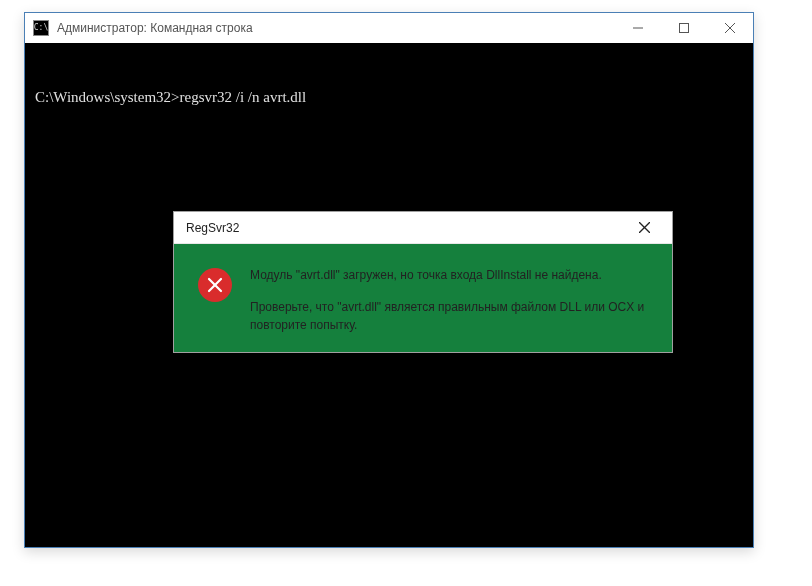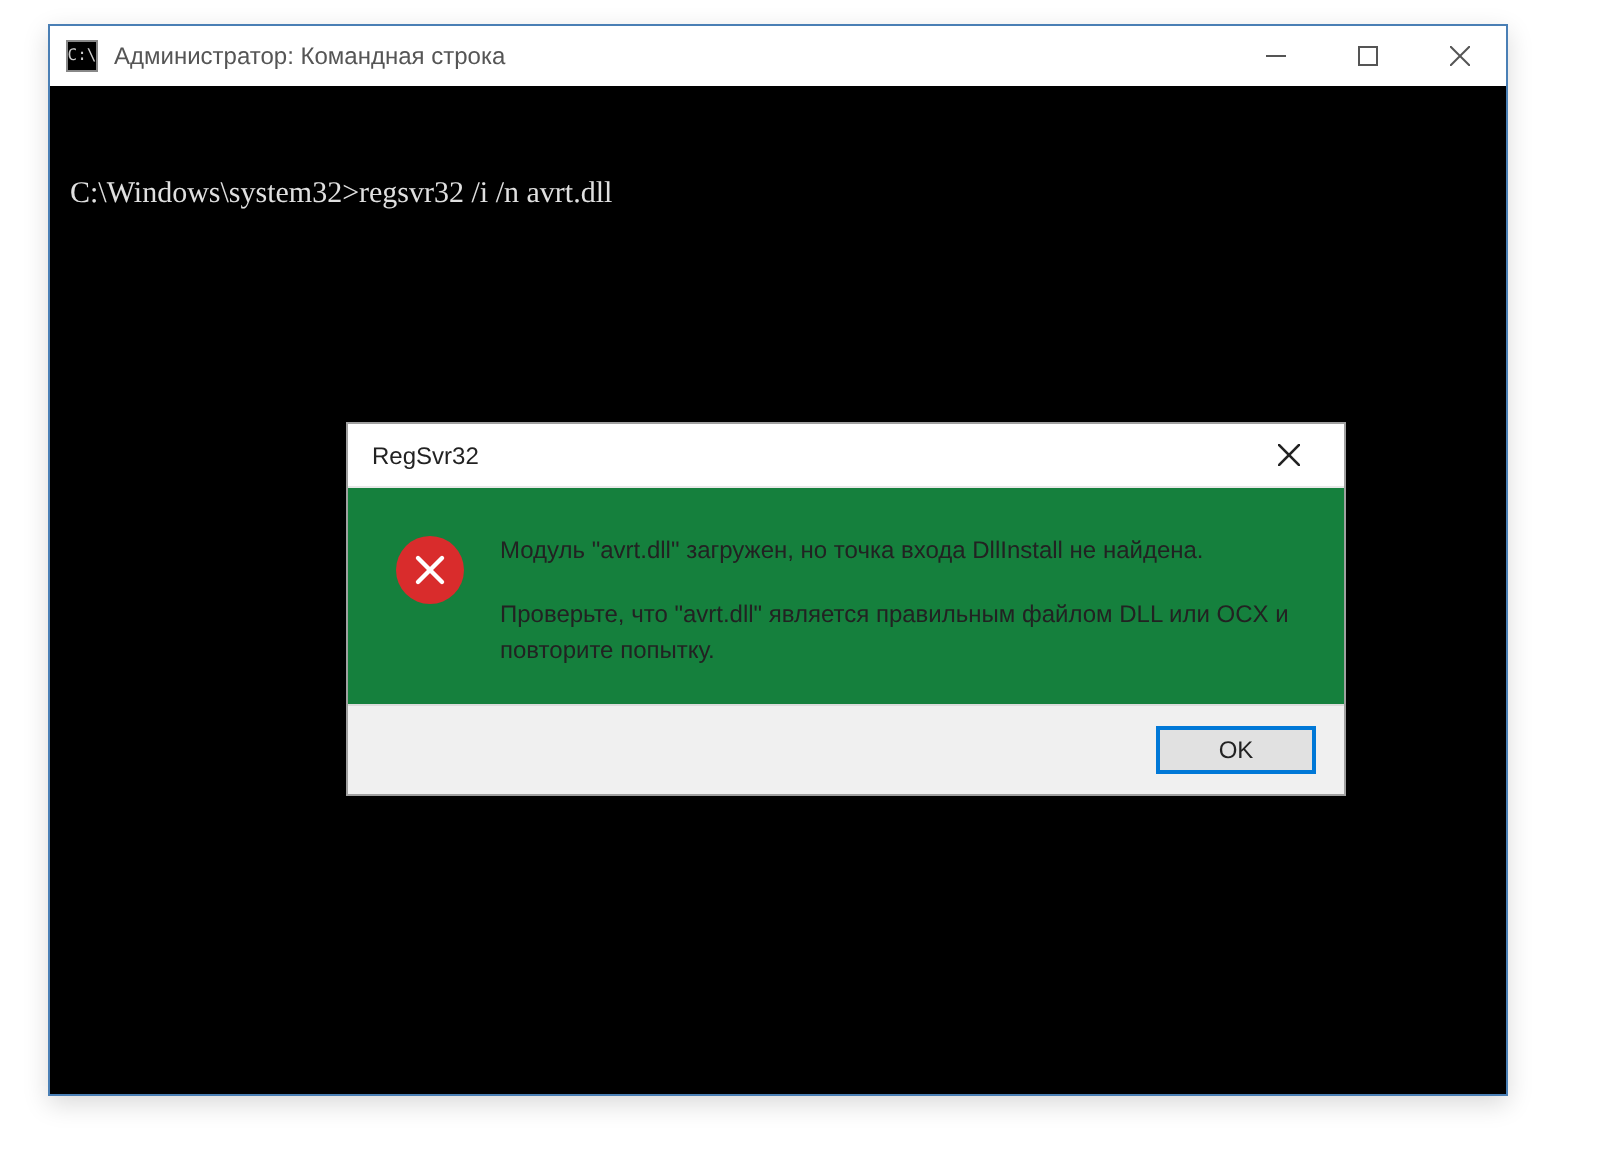--- a/index.html
+++ b/index.html
@@ -198,16 +198,13 @@
       <svg viewBox="0 0 16 16">
           <line x1="2" y1="2" x2="14" y2="14" stroke="#fff" stroke-width="2.2" stroke-linecap="round"></line>
           <line x1="14" y1="2" x2="2" y2="14" stroke="#fff" stroke-width="2.2" stroke-linecap="round"></line>
         </svg>
     </div>
     <div class="dialog-text">
       <p>Модуль "avrt.dll" загружен, но точка входа DllInstall не найдена.</p>
       <p>Проверьте, что "avrt.dll" является правильным файлом DLL или OCX и повторите попытку.</p>
     </div>
   </div>
-  <div class="dialog-footer">
-    <button class="ok-btn">OK</button>
-  </div>
 </div>
 
 </body></html>

